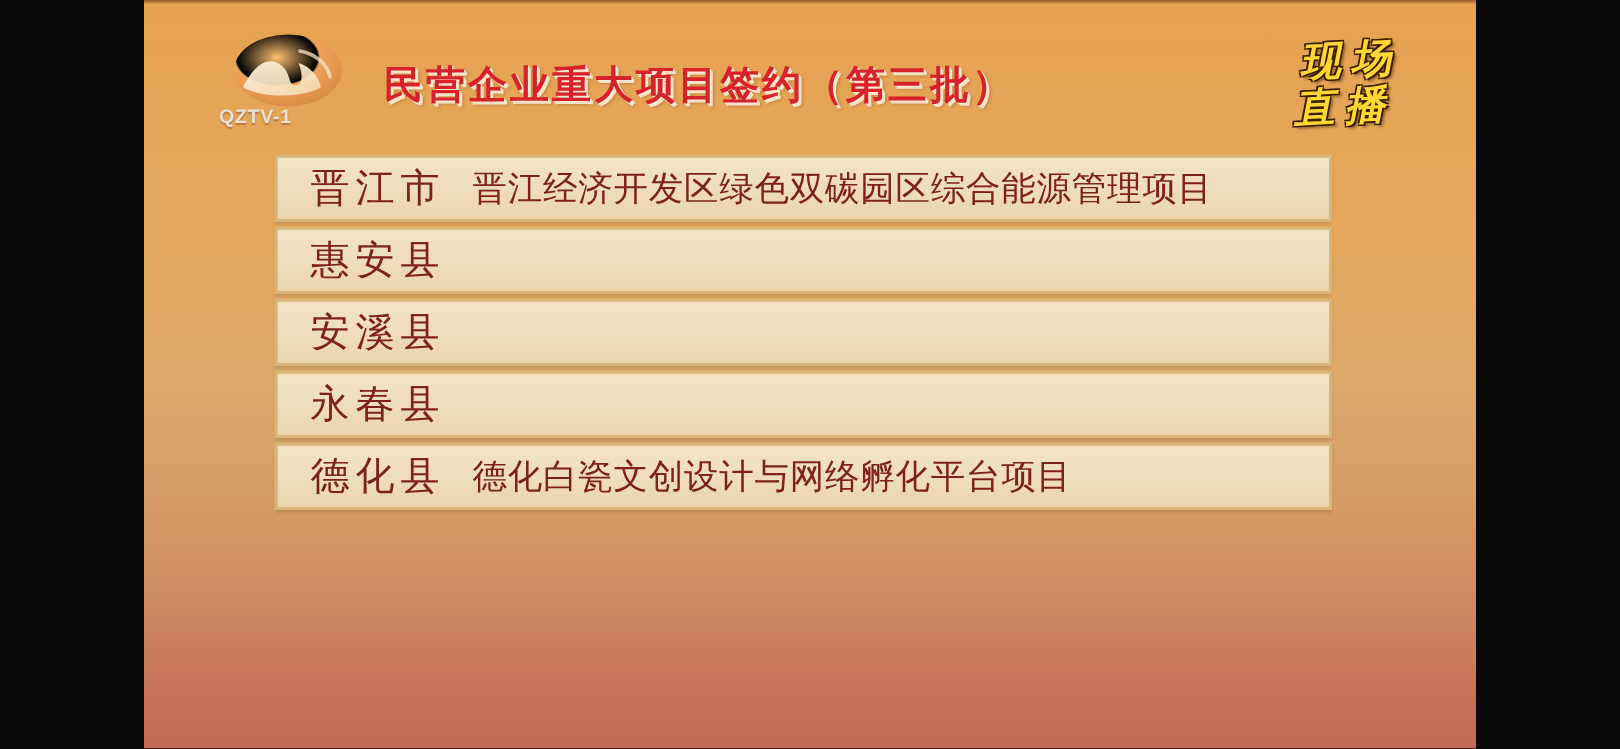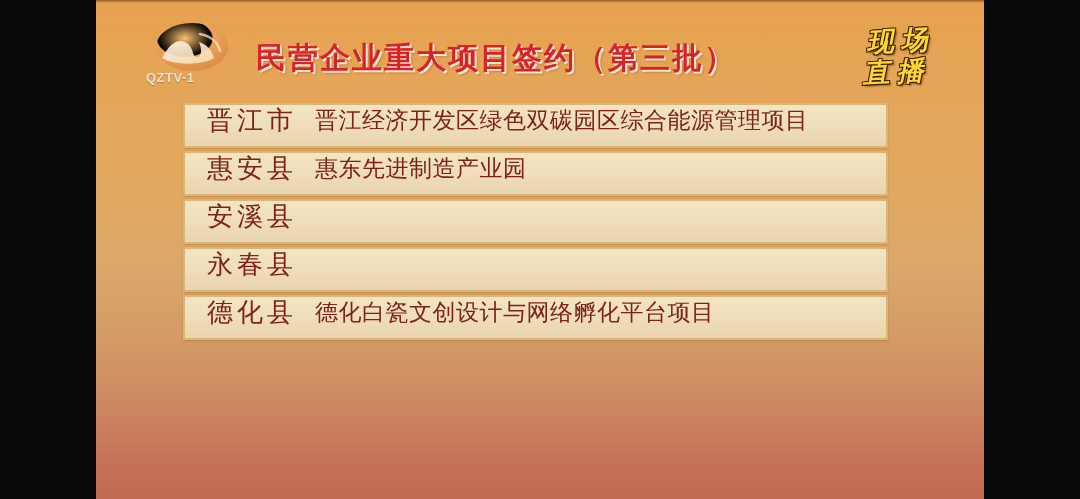--- a/index.html
+++ b/index.html
@@ -87,31 +87,31 @@
     letter-spacing: 0.5px;
     color: #e8e2da;
     text-shadow: 0 1px 1px rgba(120,60,20,.45);
     font-family: "Liberation Sans", sans-serif;
   }
 
   .title-main {
     position: absolute;
     left: 160px;
     top: 36px;
-    font-size: 30px;
+    font-size: 26px;
     line-height: 44px;
     font-weight: 700;
     color: #d8222a;
     letter-spacing: 2px;
     white-space: nowrap;
     text-shadow:
        1px  1px 0 #f7ead3,
        2px  2px 0 #f3e2c6,
        3px  3px 2px rgba(120,50,15,.28);
-    font-family: Liberation Sans, sans-serif;
+    font-family: Liberation Mono, monospace;
   }
 
   .live-badge {
     position: absolute;
     left: 742px;
     top: 26px;
     width: 110px;
     height: 72px;
   }
   .live-line {
@@ -148,21 +148,21 @@
   }
   .row {
     position: relative;
     height: 45px;
     margin-bottom: 3px;
     background: linear-gradient(180deg, #f3e4c3 0%, #eeddb8 55%, #ead5ac 100%);
     border: 2px solid #d8b578;
     box-sizing: border-box;
     box-shadow: 0 1px 2px rgba(110,55,20,.22);
     display: flex;
-    align-items: flex-start;
+    align-items: center;
     overflow: hidden;
   }
   .row-city {
     flex: 0 0 auto;
     width: 130px;
     padding-left: 22px;
     box-sizing: border-box;
     font-size: 26px;
     line-height: 30px;
     letter-spacing: 4px;
@@ -225,21 +225,20 @@
 
     </div>
 
     <div class="rows" id="rows-container">
         <div class="row">
           <div class="row-city">晋江市</div>
           <div class="row-project">晋江经济开发区绿色双碳园区综合能源管理项目</div>
         </div>
         <div class="row">
           <div class="row-city">惠安县</div>
-          <div class="row-project">惠东先进制造产业园</div>
         </div>
         <div class="row">
           <div class="row-city">安溪县</div>
         </div>
         <div class="row">
           <div class="row-city">永春县</div>
         </div>
         <div class="row">
           <div class="row-city">德化县</div>
           <div class="row-project">德化白瓷文创设计与网络孵化平台项目</div>

